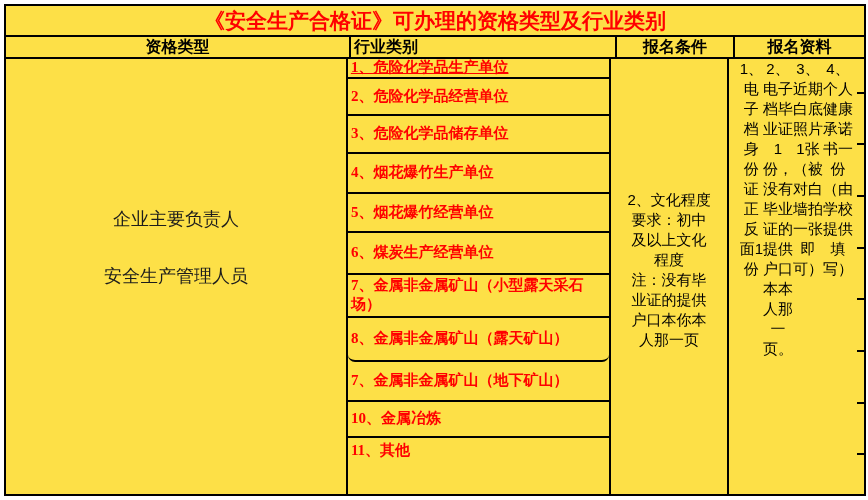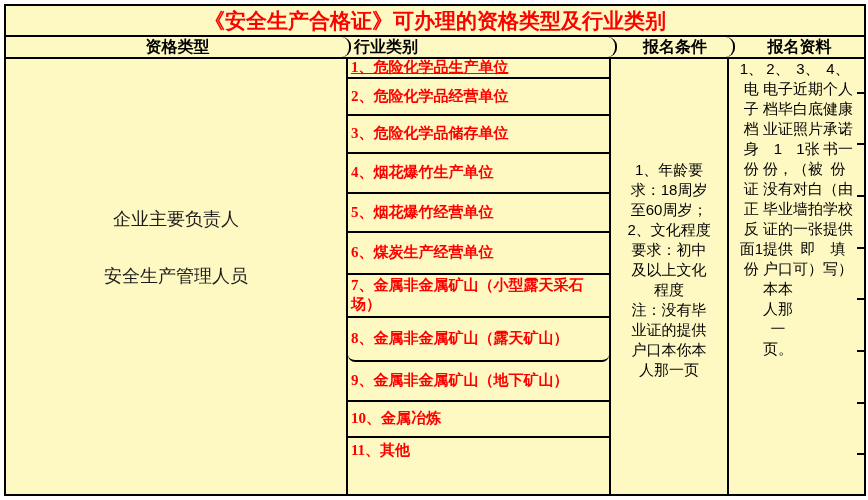--- a/index.html
+++ b/index.html
@@ -2,41 +2,41 @@
 <html><head>
 <meta charset="utf-8">
 <style>
   * { margin:0; padding:0; box-sizing:border-box; }
   html,body { width:868px; height:500px; background:#ffffff; }
   body { font-family:"Liberation Sans", sans-serif; color:#000; }
   .page { position:relative; width:868px; height:500px; background:#fff; overflow:hidden; }
 
   .doc-table {
     position:absolute; left:4px; top:4px; width:862px; height:492px;
-    border:2px solid #000; background:#fef9c3;
+    border:2px solid #000; background:#fde047;
     display:flex; flex-direction:column;
   }
 
   
   .title-row {
     height:31px; border-bottom:2px solid #000;
     display:flex; align-items:center; justify-content:center;
   }
   .title-text {
     color:#ff0000; font-weight:bold; font-size:21px;
     font-family:"Liberation Serif", serif; white-space:nowrap;
   }
 
   
   .header-row {
     height:22px; border-bottom:2px solid #000;
     display:flex; font-weight:bold; font-size:16px;
     font-family:"Liberation Serif", serif; line-height:20px;
   }
-  .hcell { display:flex; align-items:center;border-radius:9px; }
+  .hcell { display:flex; align-items:center; }
   .hcell-qual { width:345px; border-right:2px solid #000; justify-content:center; }
   .hcell-ind  { width:266px; border-right:2px solid #000; justify-content:flex-start; padding-left:3px; }
   .hcell-cond { width:118px; border-right:2px solid #000; justify-content:center; }
   .hcell-mat  { flex:1; justify-content:center; }
 
   
   .body-row { flex:1; display:flex; min-height:0; }
 
   .col-qual {
     width:345px; border-right:2px solid #000;
@@ -108,27 +108,26 @@
 
       <div class="col-ind">
         <div class="ind-row">1、危险化学品生产单位</div>
         <div class="ind-row">2、危险化学品经营单位</div>
         <div class="ind-row">3、危险化学品储存单位</div>
         <div class="ind-row">4、烟花爆竹生产单位</div>
         <div class="ind-row">5、烟花爆竹经营单位</div>
         <div class="ind-row">6、煤炭生产经营单位</div>
         <div class="ind-row">7、金属非金属矿山（小型露天采石场）</div>
         <div class="ind-row">8、金属非金属矿山（露天矿山）</div>
-        <div class="ind-row">9、金属非金属矿山（地下矿山）</div>
+        <div class="ind-row">7、金属非金属矿山（地下矿山）</div>
         <div class="ind-row">10、金属冶炼</div>
         <div class="ind-row">11、其他</div>
       </div>
 
       <div class="col-cond">
-        <div>1、年龄要求：18周岁至60周岁；</div>
         <div>2、文化程度要求：初中及以上文化程度</div>
         <div>注：没有毕业证的提供户口本你本人那一页</div>
       </div>
 
       <div class="col-mat">
         <div>1、电子档身份证正反面1份</div>
         <div>2、电子档毕业证1份，没有毕业证的提供户口本本人那一页。</div>
         <div>3、近期白底照片1张（被对白墙拍一张即可）</div>
         <div>4、个人健康承诺书一份（由学校提供填写）</div>
       </div>

